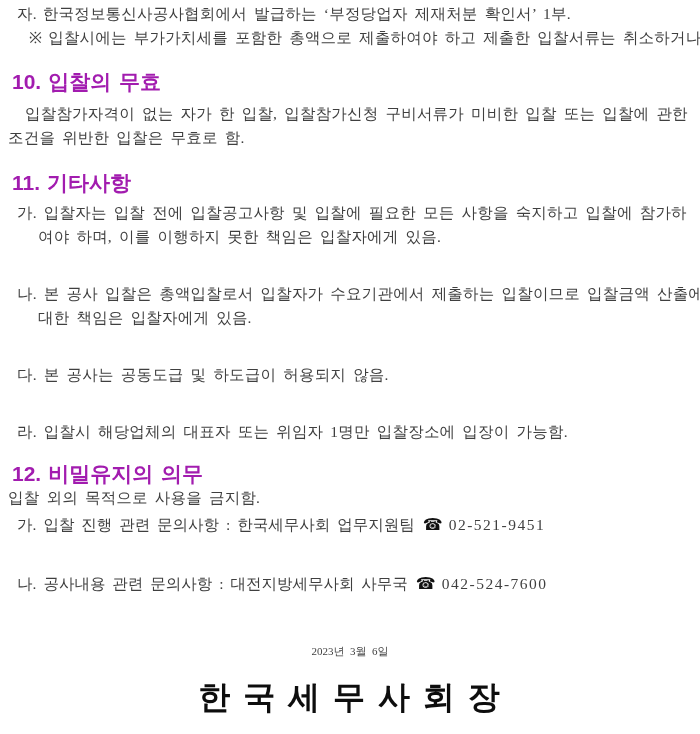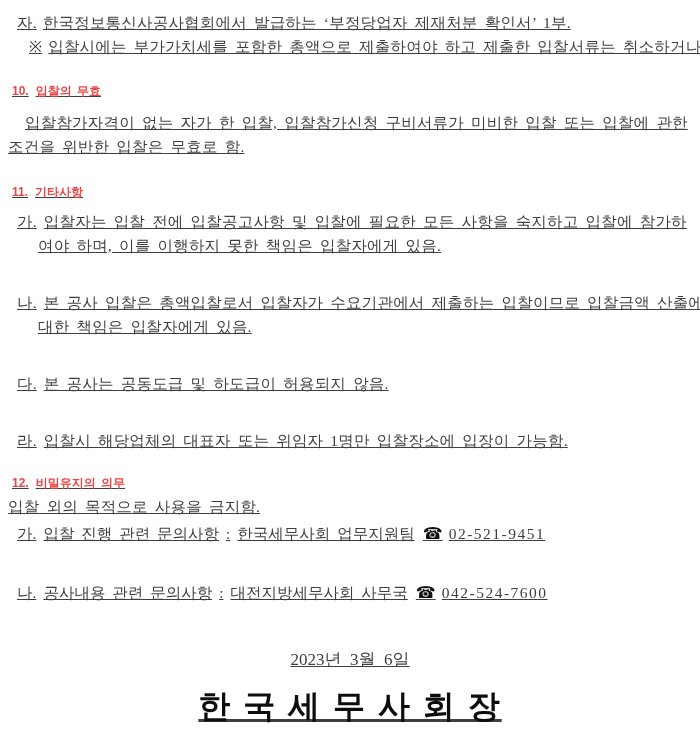--- a/index.html
+++ b/index.html
@@ -8,37 +8,36 @@
     background: #ffffff;
   }
   body {
     width: 700px;
     height: 734px;
     overflow: hidden;
     font-family: "Liberation Serif", "DejaVu Serif", serif;
     color: #3f3f3f;
   }
   .doc {
-    padding: 11px 8px 0 8px;
+    padding: 2px 8px 0 8px;
     width: 684px;
-    text-decoration: underline;
   }
   .line {
     font-size: 15.5px;
     line-height: 24px;
     word-spacing: 3px;
     letter-spacing: 0.2px;
     white-space: nowrap;
   }
   .heading {
     font-family: "Liberation Sans", "DejaVu Sans", sans-serif;
     font-weight: bold;
-    font-size: 12px;
+    font-size: 21px;
     line-height: 24px;
-    color: #ef4444;
+    color: #a21caf;
     word-spacing: 2px;
     white-space: nowrap;
   }
   .heading .num { margin-right: 7px; }
   .marker { margin-right: 6px; }
   .li-marker { margin-right: 7px; }
 
   
   .ind-intro   { margin-left: 9px; }   
   .ind-note    { margin-left: 21px; }  
@@ -69,21 +68,21 @@
     color: #111111;
     margin: 0 6px 0 8px;
     font-family: "DejaVu Sans", sans-serif;
     font-size: 16px;
   }
   .phone-number { letter-spacing: 1.5px; }
 
   .date-line {
     margin-top: 42px;
     text-align: center;
-    font-size: 17px;
+    font-size: 11px;
     line-height: 24px;
     white-space: pre;
     color: #3f3f3f;
   }
   .signature-line {
     margin-top: 12px;
     text-align: center;
     font-family: "Liberation Sans", "DejaVu Sans", sans-serif;
     font-weight: bold;
     font-size: 32px;

